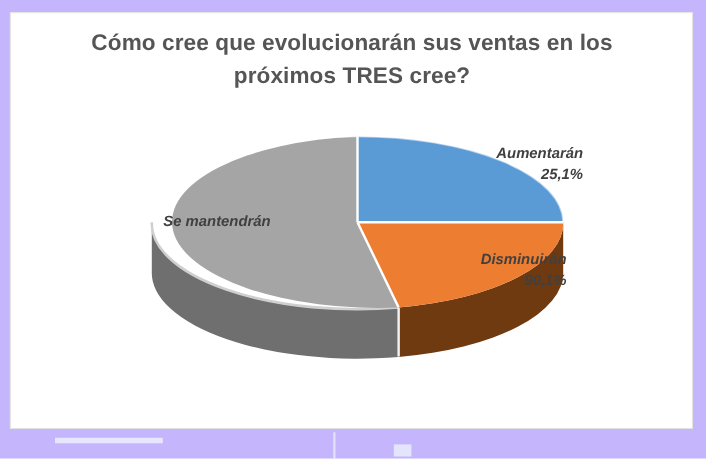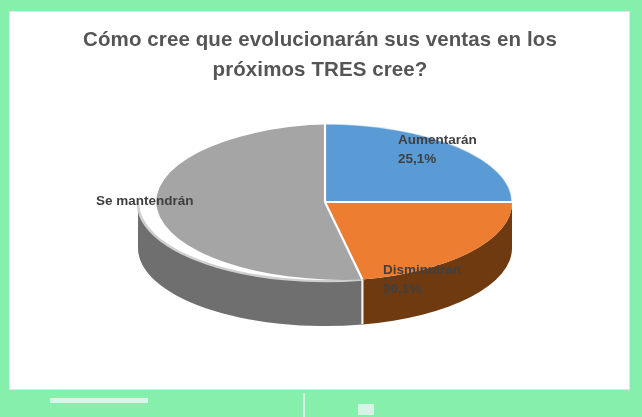--- a/index.html
+++ b/index.html
@@ -13,21 +13,21 @@
     overflow: hidden;
     font-family: "Liberation Sans", sans-serif;
     position: relative;
   }
 
   #chart-page {
     position: absolute;
     left: 0; top: 0;
     width: 642px;
     height: 417px;
-    background: #86efac;
+    background: #c4b5fd;
   }
 
   
   #slide-frame {
     position: absolute;
     left: 9px;
     top: 11px;
     width: 621px;
     height: 379px;
     border: 1px solid #e3e3e3;
@@ -61,30 +61,31 @@
   #plot-area {
     position: absolute;
     left: 0;
     top: 0;
     width: 642px;
     height: 417px;
   }
 
   .slice-label {
     position: absolute;
-    text-align: left;
+    text-align: right;
     font-size: 13.5px;
     font-weight: bold;
     color: #404040;
     line-height: 19px;
     white-space: nowrap;
+    font-style: italic;
   }
   #label-aumentaran { left: 398px; top: 130px; width: 132px; }
-  #label-disminuiran { left: 383px; top: 226px; width: 132px; margin-top: 34px; }
-  #label-mantendran { left: 96px; top: 191px; width: 160px; }
+  #label-disminuiran { left: 383px; top: 226px; width: 132px; }
+  #label-mantendran { left: 86px; top: 191px; width: 160px; }
   .slice-label .pct { display: block; }
 </style>
 </head>
 <body>
 
 <div id="chart-page">
 
   <div id="slide-frame"></div>
 
   <div class="ghost" id="ghost-a"></div>

